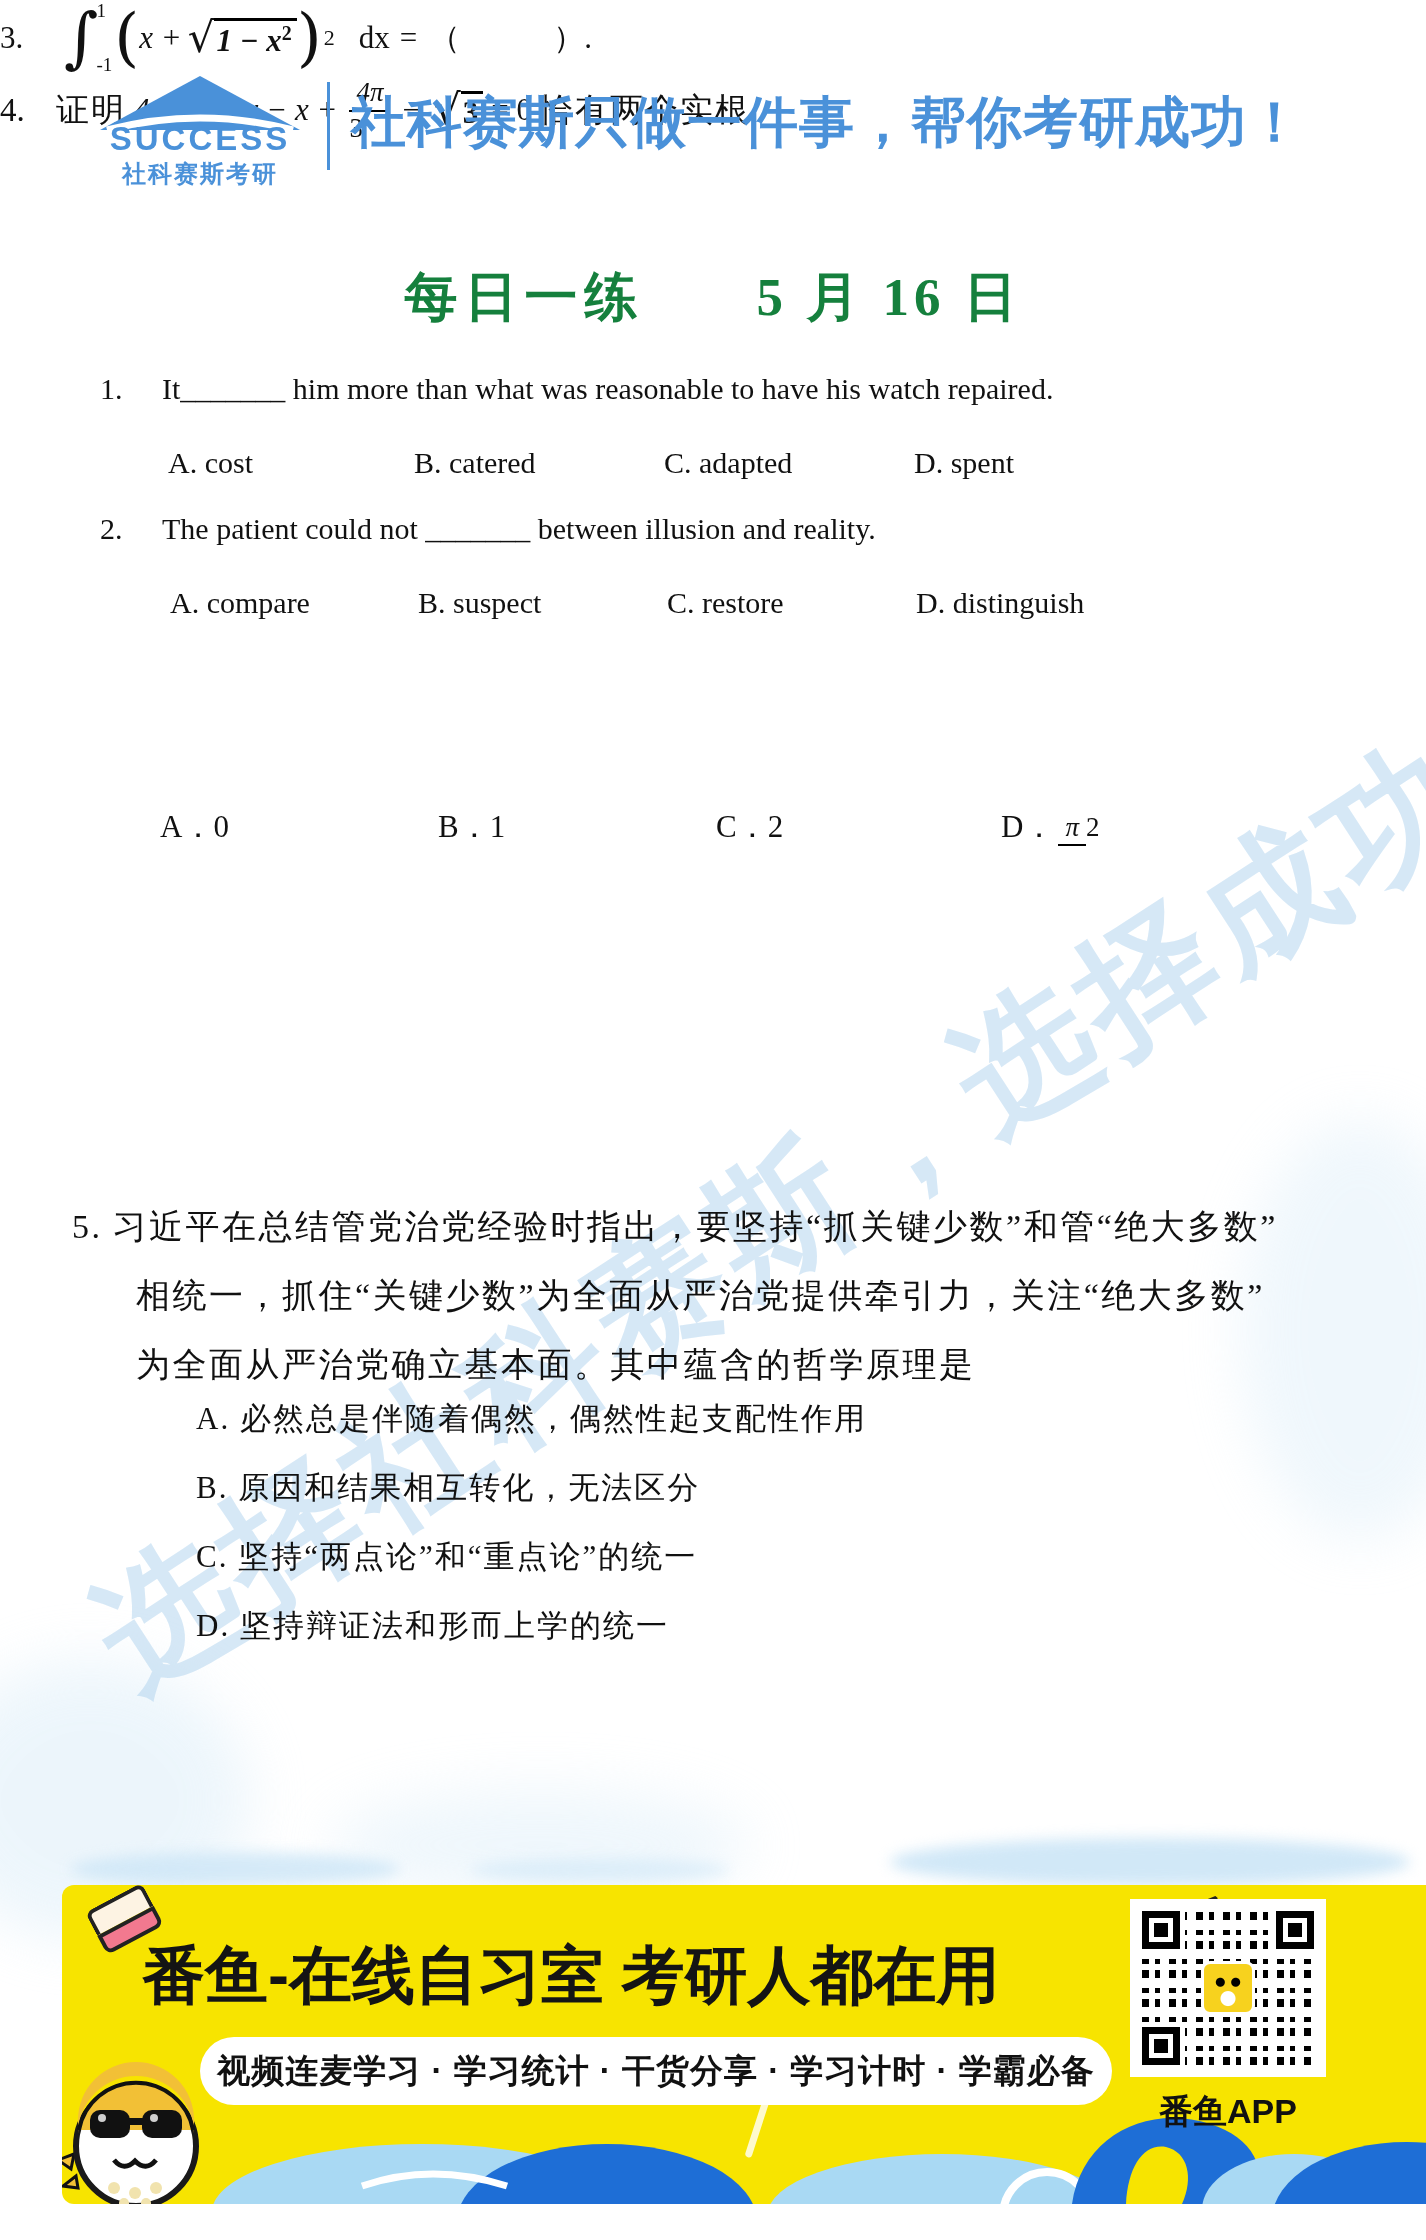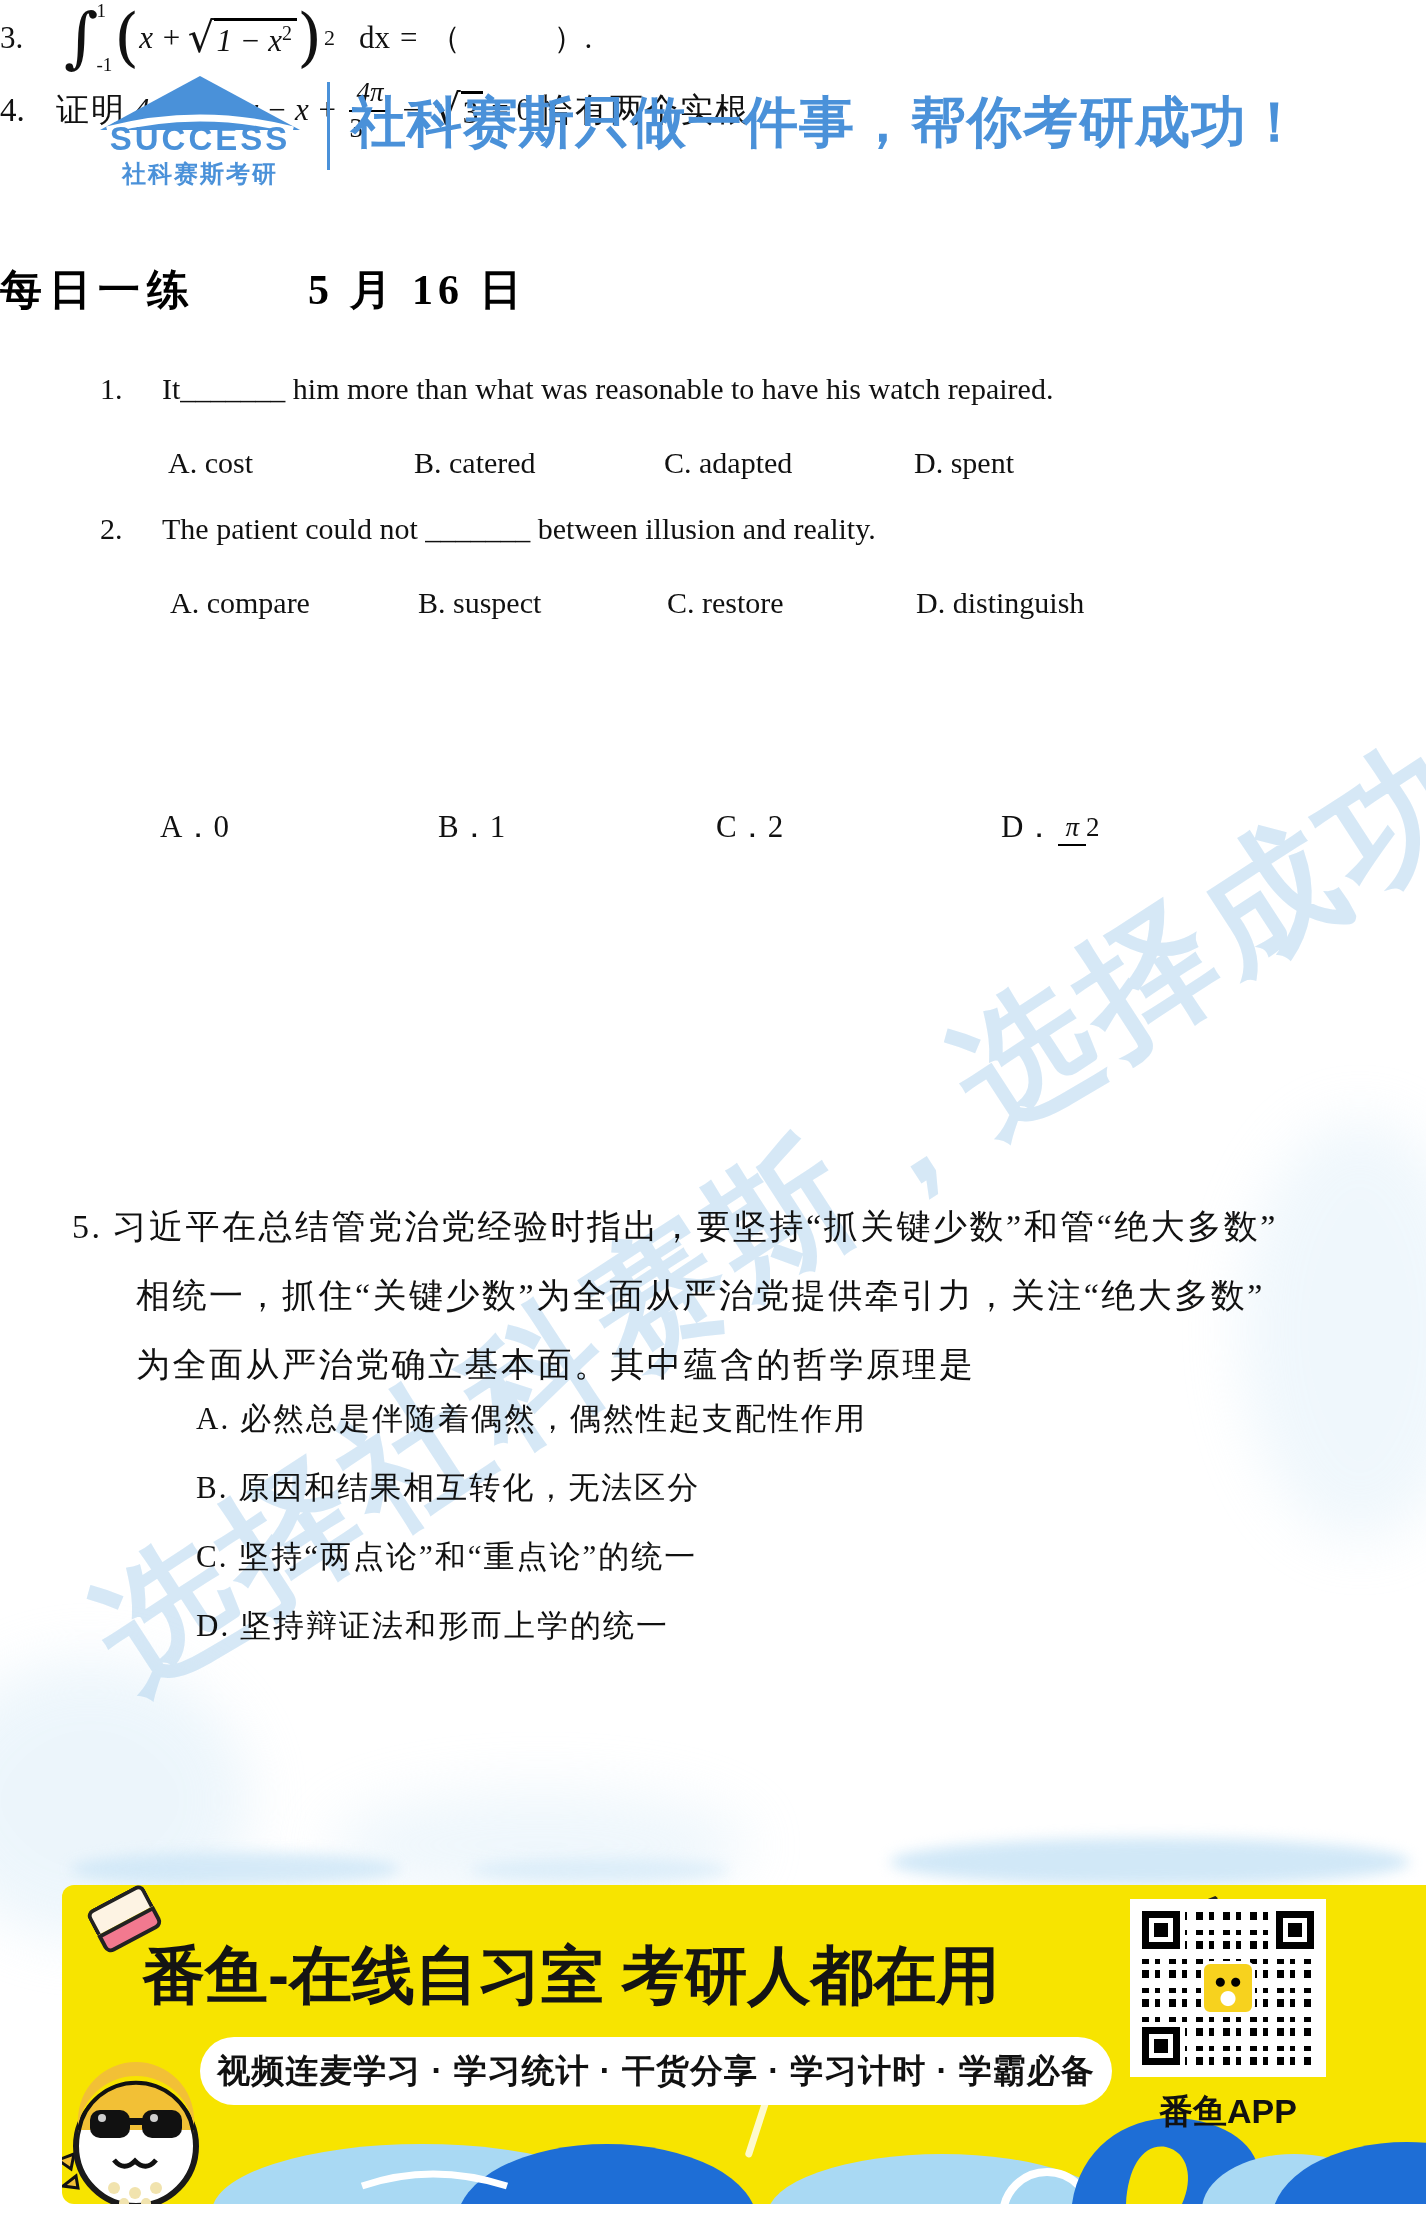--- a/index.html
+++ b/index.html
@@ -25,21 +25,21 @@
   .header{position:absolute;left:75px;top:72px;right:60px;height:105px;z-index:2;}
   .logo{position:absolute;left:0;top:0;width:250px;text-align:center;color:#4a91d9;}
   .logo svg{display:block;margin:0 auto;}
   .logo-name{font-family:"Liberation Sans",sans-serif;font-weight:700;font-size:33px;letter-spacing:3px;line-height:1;margin-top:-12px;}
   .logo-sub{font-family:"Liberation Sans",sans-serif;font-weight:700;font-size:24px;letter-spacing:2px;margin-top:3px;}
   .header-divider{position:absolute;left:252px;top:10px;width:3px;height:88px;background:#4a91d9;}
   .slogan{position:absolute;left:276px;top:14px;font-family:"Liberation Sans",sans-serif;font-weight:900;
           font-size:55px;color:#4a91d9;letter-spacing:1px;white-space:nowrap;}
 
   
-  .title{position:absolute;top:262px;left:0;width:100%;z-index:2;font-size:42px;color:#000000;}
+  .title{position:absolute;top:262px;left:0;width:100%;text-align:center;z-index:2;font-size:53px;color:#15803d;}
   .title .main{font-family:"Liberation Sans",sans-serif;font-weight:900;letter-spacing:7px;}
   .title .date{font-family:"Liberation Serif",serif;font-weight:700;margin-left:112px;letter-spacing:5px;}
 
   
   .qline{position:absolute;z-index:2;font-size:30px;white-space:nowrap;}
   .qnum{display:inline-block;width:62px;}
   #q1{left:100px;top:372px;}
   #q2{left:100px;top:512px;}
   .optrow{position:absolute;z-index:2;font-size:30px;display:grid;align-items:center;}
   #q1opts{left:168px;top:446px;grid-template-columns:246px 250px 250px auto;}
@@ -50,21 +50,21 @@
   
   #q3{left:100px;top:694px;display:flex;align-items:center;z-index:2;font-size:31px;}
   #q3 .qnum{width:64px;}
   .int-wrap{display:inline-flex;align-items:center;margin-right:2px;}
   .int-sign{font-size:66px;line-height:.95;font-family:"DejaVu Serif",serif;}
   .int-limits{display:inline-flex;flex-direction:column;justify-content:space-between;height:76px;font-size:19px;margin-left:-2px;}
   .bigp{font-size:64px;font-weight:400;line-height:.9;font-family:"DejaVu Serif",serif;}
   .mi{font-style:italic;}
   .sqrt{display:inline-flex;align-items:flex-end;margin-left:6px;}
   .sqrt-sign{font-size:42px;line-height:1;font-family:"DejaVu Serif",serif;}
-  .sqrt-body{border-top:3px solid #000;padding:1px 5px 0 2px;font-size:31px;}
+  .sqrt-body{border-top:3px solid #000;padding:1px 5px 0 2px;font-size:31px;font-weight:bold;}
   sup.exp{font-size:20px;vertical-align:super;}
   sup.outer{font-size:22px;vertical-align:60%;margin-left:2px;}
   .frac{display:inline-flex;flex-direction:column;font-size:27px;line-height:1.2;vertical-align:middle;margin:0 4px;}
   .frac .num{border-bottom:2.5px solid #000;padding:0 7px 2px;}
   .opt-d{display:inline-flex;align-items:center;}
 
   #q4{left:100px;top:938px;display:flex;align-items:center;z-index:2;font-size:33px;white-space:nowrap;}
   #q4 .qnum{width:56px;}
   #q4 .cjk{letter-spacing:2px;}
   #q4 .m{font-size:31px;margin:0 8px;}

